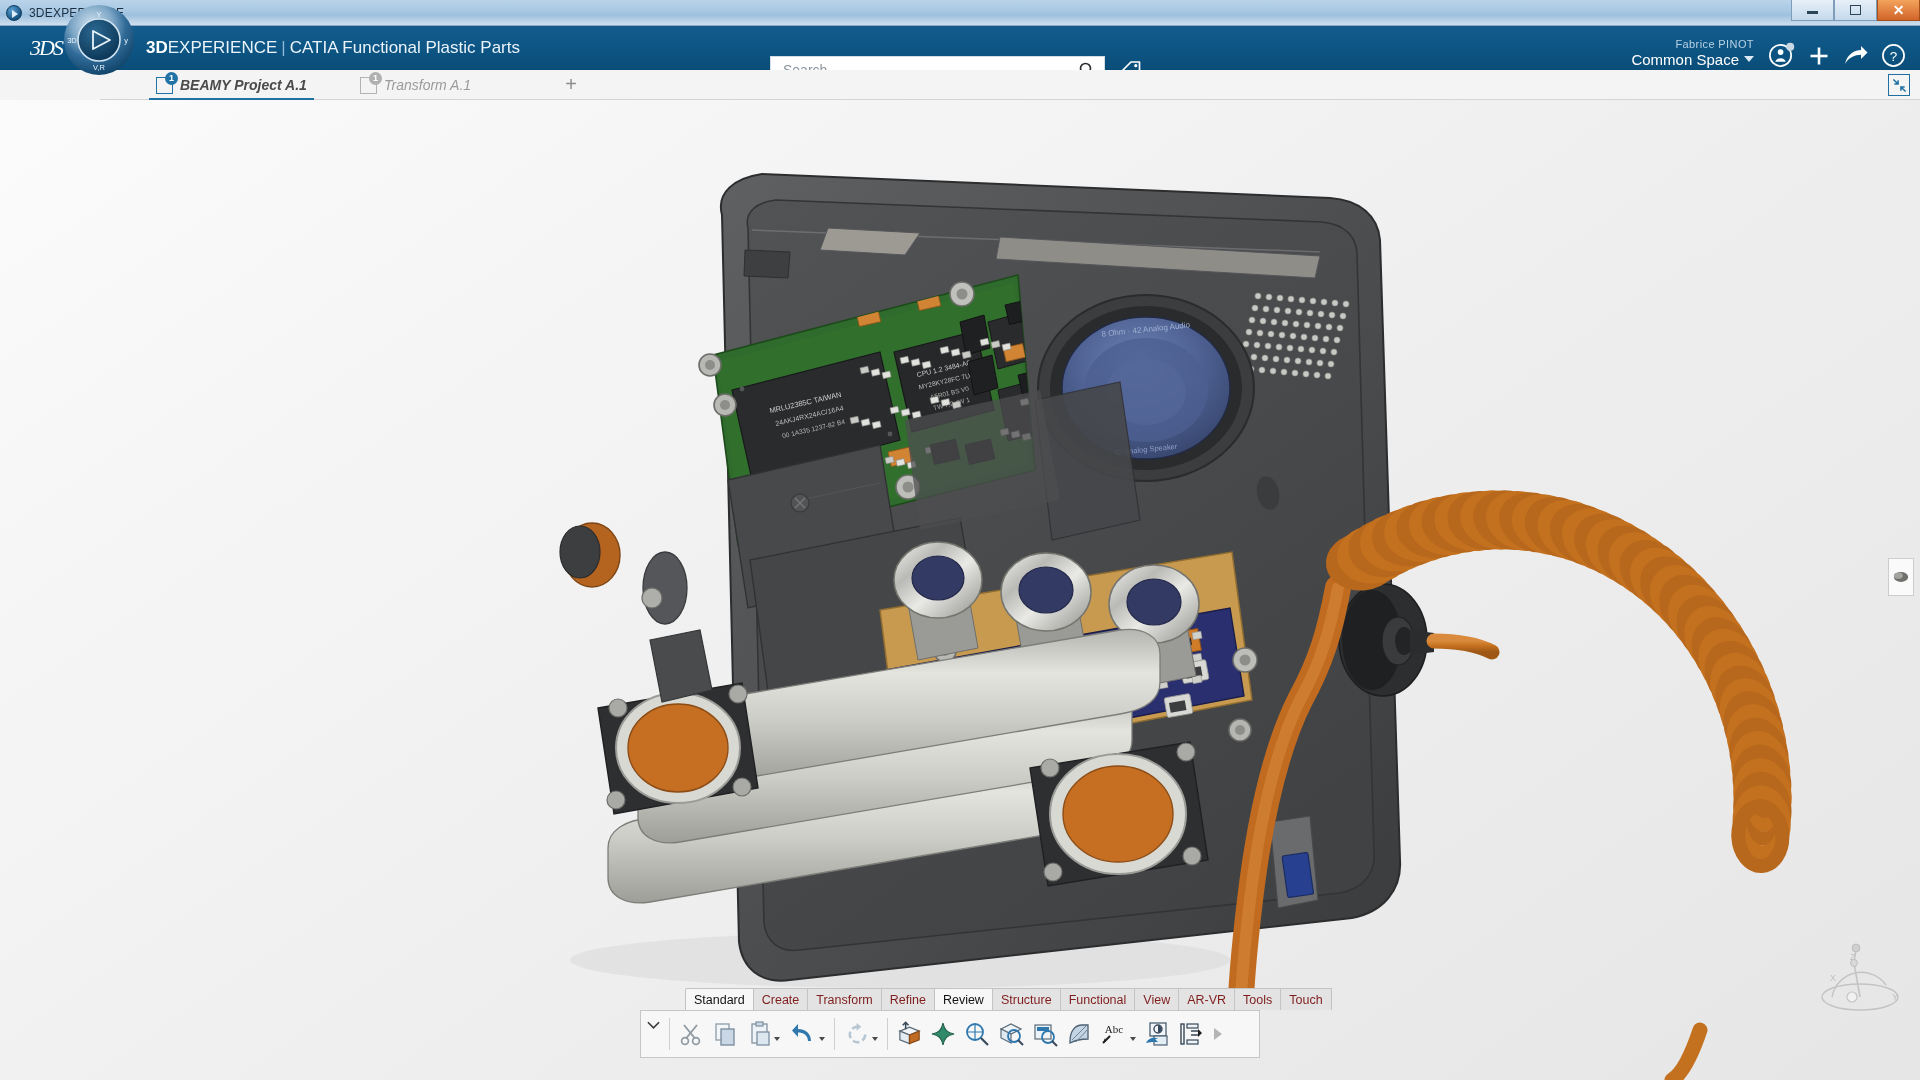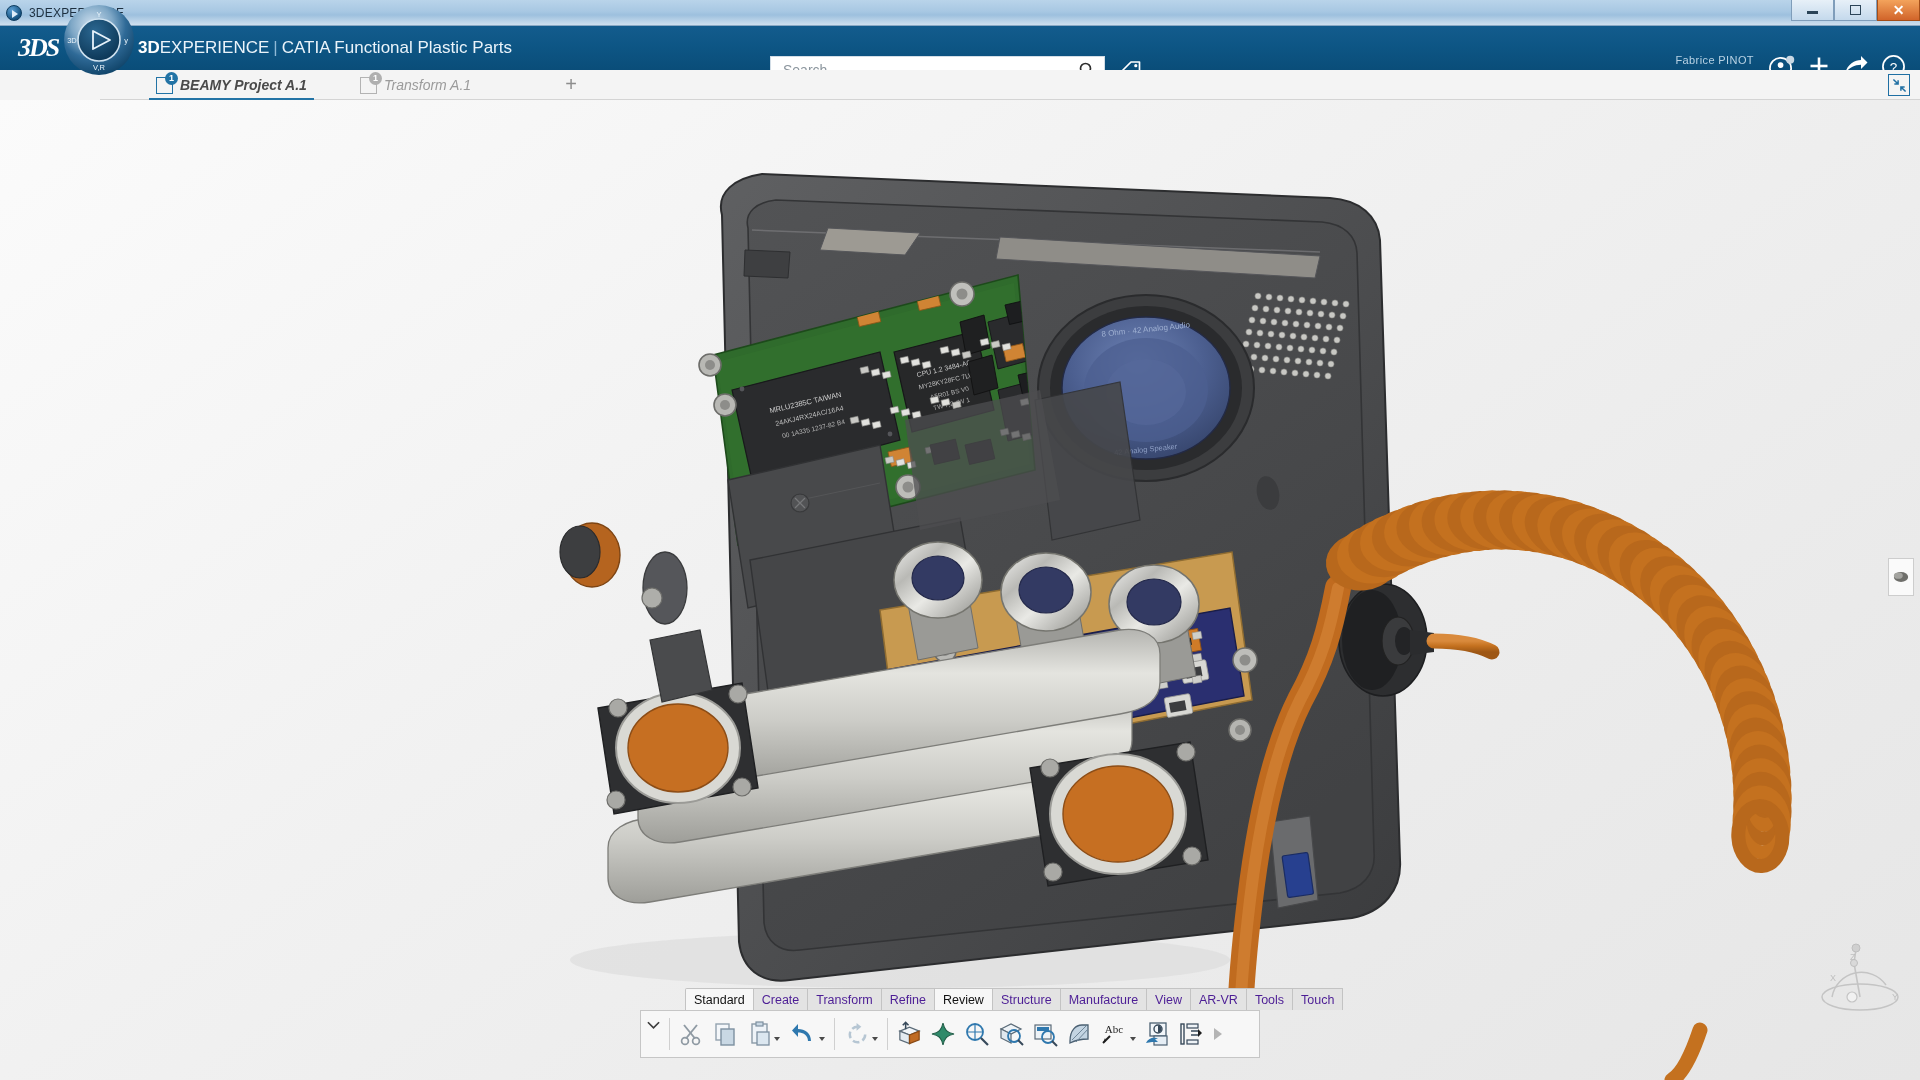--- a/index.html
+++ b/index.html
@@ -41,43 +41,43 @@
   .glyph-max { width: 11px; height: 10px; border: 1.5px solid #2b4458; }
   .glyph-close { font-size: 14px; font-weight: bold; line-height: 1; }
 
   
   .header {
     position: absolute; top: 26px; left: 0; width: 1920px; height: 44px;
     background: linear-gradient(to bottom, #135c8d 0%, #0d5584 50%, #0a4d79 100%);
     display: flex; align-items: center;
   }
   .ds-logo {
-    width: 52px; margin-left: 12px; display: flex; align-items: center; justify-content: center;
-    color: #fff; font-size: 26px; font-weight: bold; font-style: italic;
+    width: 52px; margin-left: 20px; display: flex; align-items: center; justify-content: center;
+    color: #fff; font-size: 22px; font-weight: normal; font-style: italic;
     font-family: "Liberation Serif", serif; letter-spacing: -2px;
   }
   .compass-wrap { position: absolute; left: 62px; top: 3px; width: 74px; height: 74px; z-index: 30; }
   .app-title { margin-left: 74px; font-size: 17px; color: #eaf3fa; white-space: nowrap; }
   .app-title .b { font-weight: bold; color: #ffffff; }
   .app-title .sep { color: #8fb9d6; margin: 0 4px; }
 
   .search-zone { position: absolute; left: 770px; top: 30px; display: flex; align-items: center; gap: 14px; }
   .search-box {
     width: 335px; height: 28px; background: #fff; border: 1px solid #d2dde6;
     display: flex; align-items: center; padding: 0 8px 0 12px;
   }
   .search-input {
     flex: 1; border: none; outline: none; font-size: 14px; color: #55616b;
     font-family: "Liberation Sans", sans-serif; background: transparent;
   }
   .search-input::placeholder { color: #8b959d; }
   .icon-btn { cursor: pointer; display: flex; align-items: center; justify-content: center; }
 
   .header-right {
-    position: absolute; right: 14px; top: 28px; display: flex; align-items: flex-start; gap: 12px;
+    position: absolute; right: 14px; top: 12px; display: flex; align-items: flex-end; gap: 12px;
   }
   .user-block { text-align: right; color: #dce9f3; line-height: 1.15; margin-right: 2px; }
   .user-name { font-size: 11px; color: #b8d2e4; letter-spacing: .4px; }
   .user-space { font-size: 15px; color: #ffffff; display: flex; align-items: center; gap: 5px; justify-content: flex-end; }
   .caret-dn { width: 0; height: 0; border-left: 5px solid transparent; border-right: 5px solid transparent; border-top: 6px solid #dbe9f4; }
 
   
   .tabstrip {
     position: absolute; top: 70px; left: 0; width: 1920px; height: 30px;
     background: #f4f4f4; border-bottom: 1px solid #d4d4d4;
@@ -129,21 +129,21 @@
   .right-flyout {
     position: absolute; right: 6px; top: 458px; width: 26px; height: 38px;
     background: #fafafa; border: 1px solid #cdcdcd; display: flex; align-items: center; justify-content: center;
     cursor: pointer;
   }
 
   
   .bottombar { position: absolute; left: 640px; bottom: 0; width: 620px; height: 92px; }
   .cat-tabs { position: absolute; left: 45px; top: 0; height: 22px; display: flex; }
   .cat-tab {
-    height: 22px; padding: 0 8px; font-size: 12.5px; color: #4c1d95;
+    height: 22px; padding: 0 8px; font-size: 12.5px; color: #7f1d1d;
     background: #e3e3e3; border: 1px solid #c3c3c3; border-bottom: none; margin-right: -1px;
     display: flex; align-items: center; cursor: pointer; white-space: nowrap;
   }
   .cat-tab.active { background: #f7f7f7; color: #111; }
   .cat-tab.first { border-top-left-radius: 2px; }
   .toolbar {
     position: absolute; left: 0; top: 22px; width: 620px; height: 48px;
     background: #f7f7f7; border: 1px solid #c6c6c6; display: flex; align-items: center;
   }
   .tb-collapse { width: 24px; height: 46px; display: flex; align-items: flex-start; justify-content: center; padding-top: 10px; cursor: pointer; }
@@ -752,21 +752,21 @@
   </div>
 
   <div class="bottombar">
     <div class="cat-tabs">
       <div class="cat-tab active first">Standard</div>
       <div class="cat-tab">Create</div>
       <div class="cat-tab">Transform</div>
       <div class="cat-tab">Refine</div>
       <div class="cat-tab active">Review</div>
       <div class="cat-tab">Structure</div>
-      <div class="cat-tab">Manufacture</div>
+      <div class="cat-tab">Functional</div>
       <div class="cat-tab">View</div>
       <div class="cat-tab">AR-VR</div>
       <div class="cat-tab">Tools</div>
       <div class="cat-tab">Touch</div>
     </div>
 
     <div class="toolbar">
       <div class="tb-collapse">
         <svg width="13" height="9" viewBox="0 0 14 9">
             <path d="M1 1 L7 7 L13 1" fill="none" stroke="#3c3c3c" stroke-width="1.8"></path>

